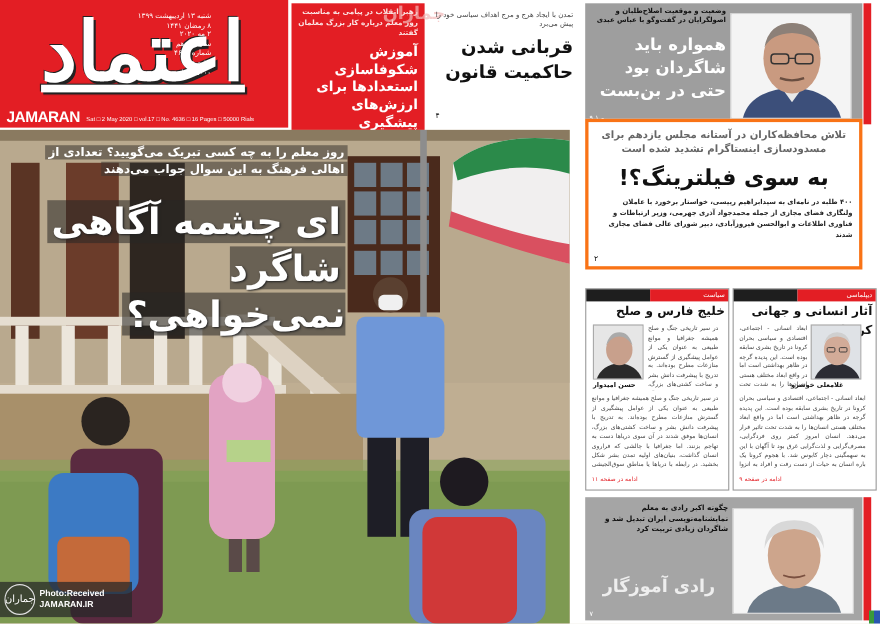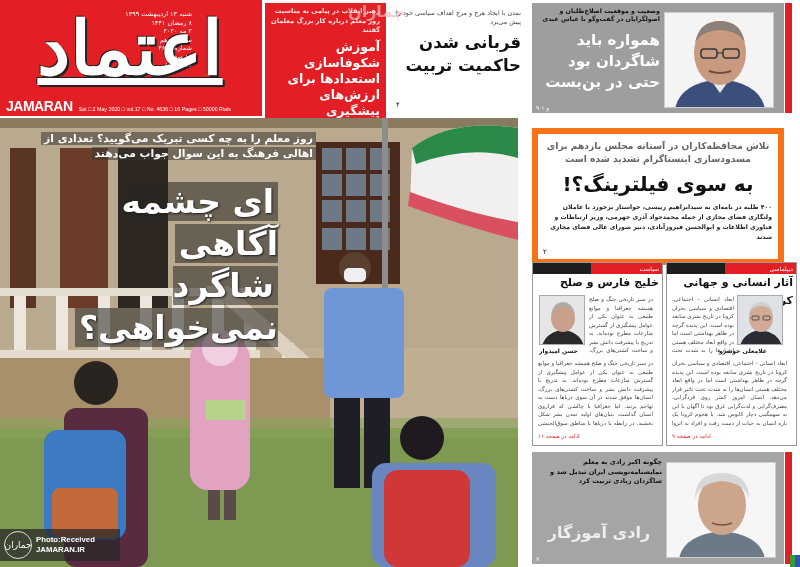--- a/index.html
+++ b/index.html
@@ -35,28 +35,28 @@
   #abdi-photo { left: 132px; top: 9px; width: 110px; height: 96px; background: #fff; border: 1px solid #ccc; overflow: hidden; }
   #abdi-text { left: 4px; top: 4px; width: 124px; }
   #abdi-kicker { font-size: 6.3px; line-height: 8.4px; font-weight: bold; color: #111; }
   #abdi-title { font-size: 15px; line-height: 21px; font-weight: bold; color: #fff; margin-top: 6px; }
   #abdi-page { left: 4px; bottom: 2px; font-size: 6px; color: #fff; }
 
   
   #main-photo { left: 0; top: 118px; width: 518px; height: 449px; overflow: hidden; background: #bfae92; }
   #main-kicker { left: 28px; top: 13px; width: 288px; font-size: 10.8px; line-height: 15px; color: #fff; font-weight: bold; }
   #main-kicker span { background: rgba(60,55,50,.55); padding: 0 3px; }
-  #main-title { left: 10px; top: 63px; width: 268px; font-size: 33px; line-height: 42px; color: #fff; font-weight: bold; text-shadow: 1px 1px 2px #222; }
+  #main-title { left: 10px; top: 63px; width: 304px; font-size: 33px; line-height: 42px; color: #fff; font-weight: bold; text-shadow: 1px 1px 2px #222; }
   #main-title span { background: rgba(40,38,36,.55); padding: 0 4px; }
   #credit { left: 0; top: 411px; width: 120px; height: 32px; background: rgba(40,40,40,.75); display: flex; align-items: center; gap: 4px; padding-left: 4px; }
   #credit-logo { width: 28px; height: 28px; border-radius: 50%; border: 1px solid #ddd; color: #fff; font-size: 9px; display: flex; align-items: center; justify-content: center; }
   #credit-text { color: #fff; font-family: "Liberation Sans", sans-serif; font-size: 7.8px; line-height: 10px; font-weight: bold; }
 
   
-  #filter { left: 532px; top: 128px; width: 252px; height: 137px; border: 6px solid #f97316; background: #fff; padding: 5px 6px; }
+  #filter { left: 532px; top: 108px; width: 252px; height: 137px; border: 3px solid #f97316; background: #fff; padding: 5px 6px; }
   #filter-kicker { font-size: 9.2px; line-height: 13px; color: #666; text-align: center; font-weight: bold; }
   #filter-title { font-size: 20px; line-height: 30px; font-weight: bold; text-align: center; color: #111; margin-top: 4px; }
   #filter-body { font-size: 6.2px; line-height: 10px; color: #222; margin-top: 3px; font-weight: bold; }
   #filter-page { left: 5px; bottom: 3px; font-size: 7px; }
 
   
   .col { top: 262px; width: 131px; height: 184px; border: 1px solid #999; background: #fff; }
   #col-politics { left: 532px; }
   #col-diplomacy { left: 666px; }
   .col-head { height: 11px; display: flex; }
@@ -102,21 +102,21 @@
 <div id="leader-box" class="abs rtl">
   <div id="leader-kicker">رهبر انقلاب در پیامی به مناسبت روز معلم درباره کار بزرگ معلمان گفتند</div>
   <div id="leader-title">آموزش شکوفاسازی استعدادها برای ارزش‌های پیشگیری</div>
   <div id="leader-page" class="abs">۲</div>
 </div>
 
 <div id="watermark" class="abs">جماران</div>
 
 <div id="qurbani" class="abs rtl">
   <div id="qurbani-kicker">تمدن با ایجاد هرج و مرج اهداف سیاسی خود را پیش می‌برد</div>
-  <div id="qurbani-title">قربانی شدن حاکمیت تربیت</div>
+  <div id="qurbani-title">قربانی شدن حاکمیت قانون</div>
   <div id="qurbani-page" class="abs">۴</div>
 </div>
 
 <div id="abdi" class="abs">
   <div id="abdi-photo" class="abs">
     <svg width="110" height="96" viewBox="0 0 110 96">
       <rect width="110" height="96" fill="#f4f4f4"></rect>
       <path d="M10 96 Q15 70 55 66 Q95 70 100 96 Z" fill="#3c4f7a"></path>
       <path d="M45 66 L55 80 L65 66 Z" fill="#e8e8e8"></path>
       <ellipse cx="55" cy="40" rx="26" ry="32" fill="#c99a80"></ellipse>

